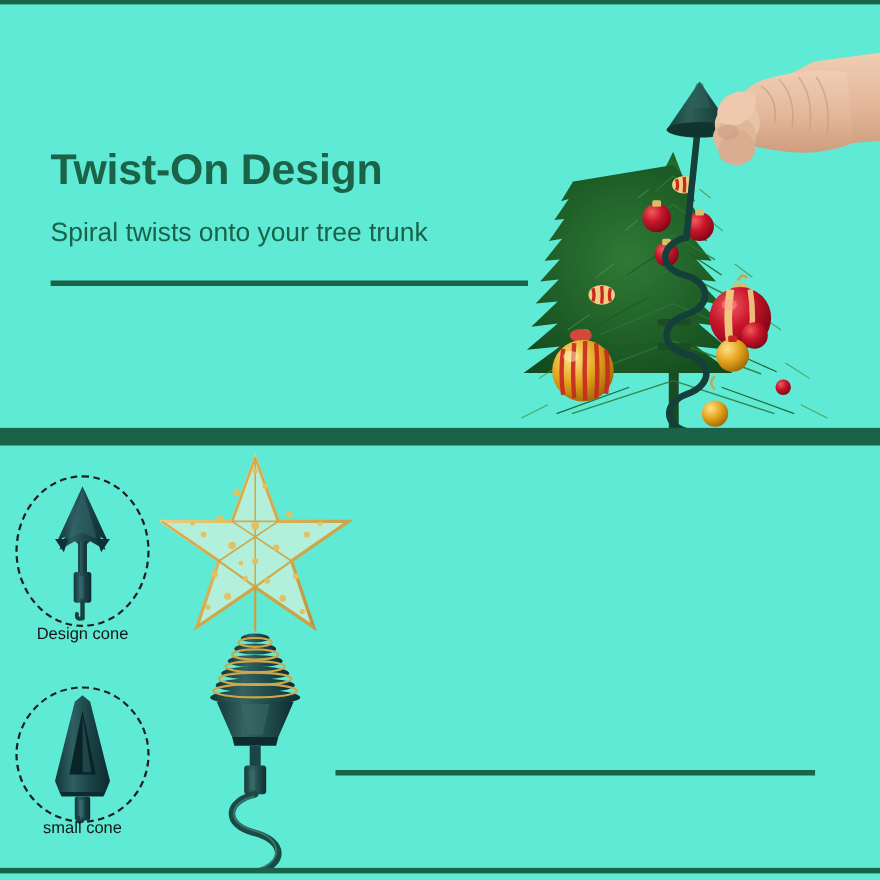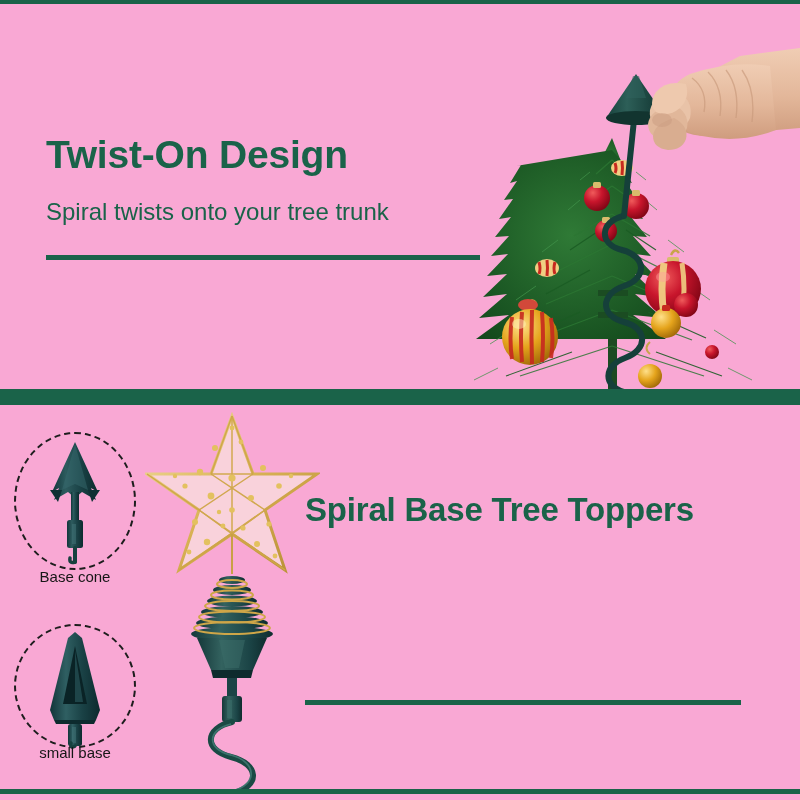--- a/index.html
+++ b/index.html
@@ -7,21 +7,21 @@
   body{
     width:800px;height:800px;
     background:#ffffff;
     font-family:"Liberation Sans", sans-serif;
     overflow:hidden;
     position:relative;
   }
   .page{
     position:relative;
     width:800px;height:800px;
-    background:#f9a8d4;
+    background:#5eead4;
     overflow:hidden;
   }
   
   .edge-top{
     position:absolute;left:0;top:0;width:800px;height:4px;
     background:#1a6349;
   }
   .edge-bottom{
     position:absolute;left:0;top:789px;width:800px;height:5px;
     background:#1a6349;
@@ -373,21 +373,20 @@
                C 60 316 58 338 86 345
                C 114 352 116 374 88 381
                C 60 388 60 410 87 417"></path>
     </g>
     <g stroke="#47807a" fill="none" stroke-width="1.8" opacity="0.75">
       <path d="M86 312 C 62 318 61 337 86 343
                C 112 350 113 372 88 379"></path>
     </g>
   </svg>
 
-  <div class="heading-2">Spiral Base Tree Toppers</div>
   <div class="rule-2"></div>
 
   <div class="callout c1">
     <div class="ring"></div>
     <svg class="abs" style="left:26px;top:8px;" width="78" height="126" viewBox="0 0 78 126">
       <defs>
         <linearGradient id="lcG" x1="0" y1="0" x2="1" y2="0">
           <stop offset="0" stop-color="#12353a"></stop>
           <stop offset="0.3" stop-color="#2d5b5e"></stop>
           <stop offset="0.62" stop-color="#1a4246"></stop>
@@ -401,21 +400,21 @@
       <path d="M64 50 L52 50 L56 62 Z" fill="#0f3034"></path>
 
       <rect x="35" y="52" width="8" height="32" fill="url(#lcG)"></rect>
 
       <rect x="31" y="80" width="16" height="28" rx="2.5" fill="url(#lcG)"></rect>
       <rect x="36" y="84" width="4" height="20" fill="#43767a" opacity="0.5"></rect>
 
       <path d="M39 108 L39 122" stroke="#16413f" stroke-width="4" stroke-linecap="round" fill="none"></path>
       <path d="M39 122 q-6 2 -5 -4" stroke="#16413f" stroke-width="3.5" fill="none" stroke-linecap="round"></path>
     </svg>
-    <div class="cap">Base cone</div>
+    <div class="cap">Design cone</div>
   </div>
 
   <div class="callout c2">
     <div class="ring"></div>
     <svg class="abs" style="left:28px;top:12px;" width="74" height="120" viewBox="0 0 74 120">
       <defs>
         <linearGradient id="scG" x1="0" y1="0" x2="1" y2="0">
           <stop offset="0" stop-color="#12353a"></stop>
           <stop offset="0.32" stop-color="#2f5f62"></stop>
           <stop offset="0.64" stop-color="#1a4246"></stop>
@@ -428,18 +427,18 @@
       <path d="M37 16 L49 74 L25 74 Z" fill="#0a2326"></path>
       <path d="M37 20 L45 72 L37 72 Z" fill="#2c5c60" opacity="0.6"></path>
 
       <path d="M12 80 L62 80 L58 90 L16 90 Z" fill="url(#scG)"></path>
       <path d="M16 90 L58 90 L56 94 L18 94 Z" fill="#0d2b2e"></path>
 
       <rect x="30" y="94" width="14" height="22" rx="2.5" fill="url(#scG)"></rect>
       <rect x="34" y="97" width="4" height="16" fill="#43767a" opacity="0.5"></rect>
       <path d="M37 116 q-5 3 -4 -3" stroke="#16413f" stroke-width="3.5" fill="none" stroke-linecap="round"></path>
     </svg>
-    <div class="cap">small base</div>
+    <div class="cap">small cone</div>
   </div>
 
   <div class="edge-top"></div>
   <div class="edge-bottom"></div>
 </div>
 
 </body></html>

